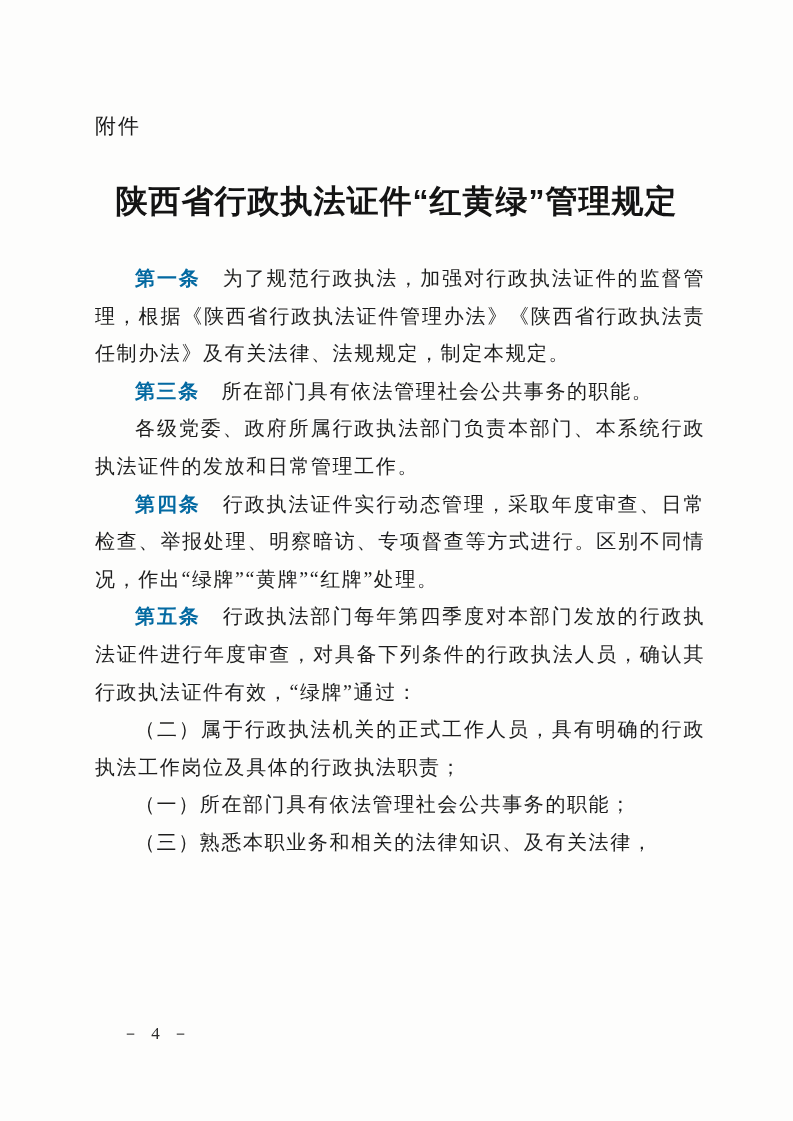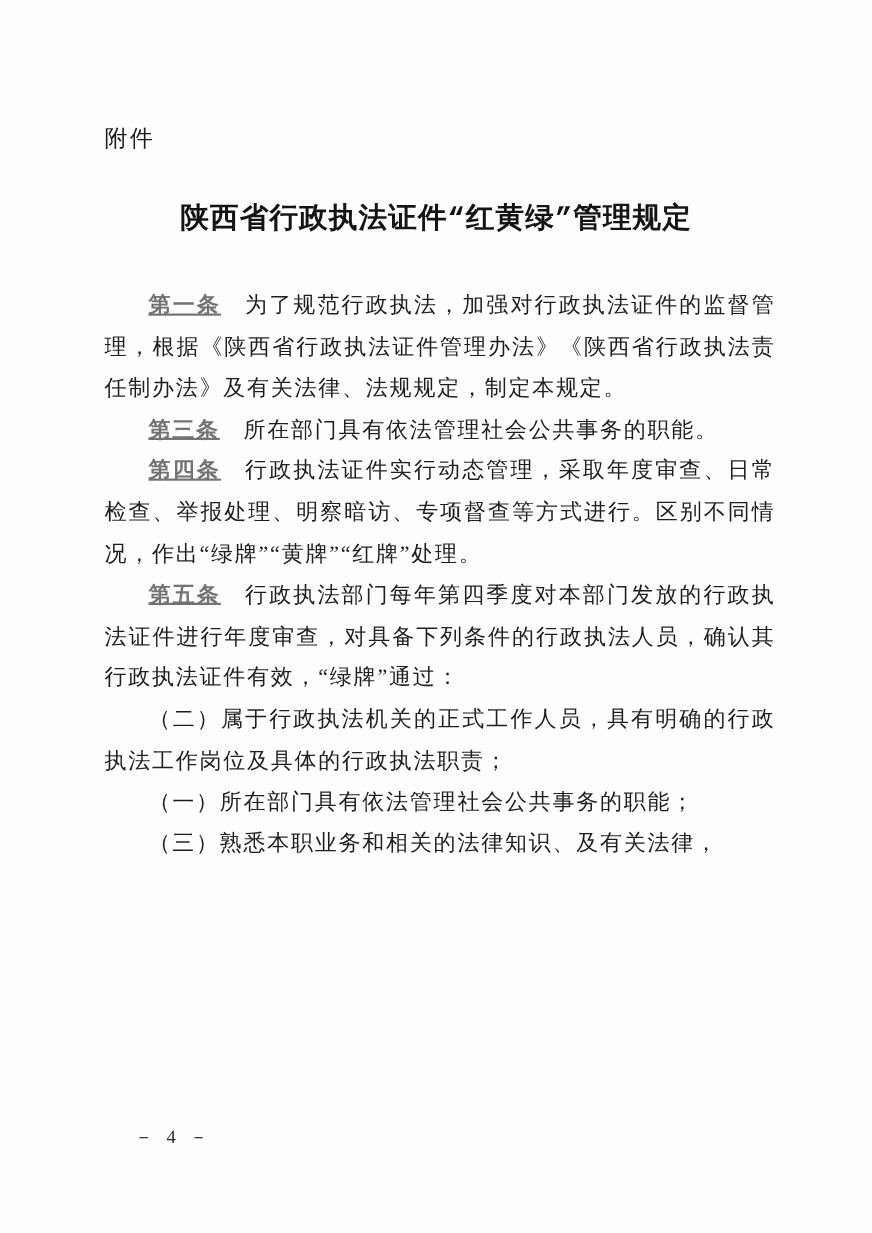--- a/index.html
+++ b/index.html
@@ -29,25 +29,25 @@
     letter-spacing: 2px;
     color: #1a1a1a;
   }
   .title {
     position: absolute;
     left: 0;
     top: 180px;
     width: 100%;
     margin: 0;
     text-align: center;
-    font-size: 26px;
+    font-size: 32px;
     font-weight: bold;
     letter-spacing: 1px;
     color: #141414;
-    font-family: Liberation Mono, monospace;
+    font-family: Liberation Sans, sans-serif;
   }
   .content {
     position: absolute;
     left: 95px;
     top: 260px;
     width: 610px;
     font-size: 20px;
     line-height: 37.6px;
     letter-spacing: 1.6px;
     text-align: justify;
@@ -55,22 +55,21 @@
     color: #1e1e1e;
   }
   .content p {
     margin: 0;
     padding: 0;
     text-indent: 2em;
   }
   .lead {
     font-weight: bold;
     font-family: "Liberation Sans", "DejaVu Sans", sans-serif;
-    color: #737373;
-    text-decoration: underline;
+    color: #0369a1;
   }
   .page-number {
     position: absolute;
     left: 122px;
     top: 1022px;
     font-size: 17px;
     letter-spacing: 4px;
     color: #2a2a2a;
   }
 </style>
@@ -79,20 +78,21 @@
 
 <div class="page">
 
   <div class="attachment">附件</div>
 
   <h1 class="title">陕西省行政执法证件“红黄绿”管理规定</h1>
 
   <div class="content">
     <p><span class="lead">第一条</span><span>　为了规范行政执法，加强对行政执法证件的监督管理，根据《陕西省行政执法证件管理办法》《陕西省行政执法责任制办法》及有关法律、法规规定，制定本规定。</span></p>
     <p><span class="lead">第三条</span><span>　所在部门具有依法管理社会公共事务的职能。</span></p>
+    <p><span class="lead"></span><span>各级党委、政府所属行政执法部门负责本部门、本系统行政执法证件的发放和日常管理工作。</span></p>
     <p><span class="lead">第四条</span><span>　行政执法证件实行动态管理，采取年度审查、日常检查、举报处理、明察暗访、专项督查等方式进行。区别不同情况，作出“绿牌”“黄牌”“红牌”处理。</span></p>
     <p><span class="lead">第五条</span><span>　行政执法部门每年第四季度对本部门发放的行政执法证件进行年度审查，对具备下列条件的行政执法人员，确认其行政执法证件有效，“绿牌”通过：</span></p>
     <p><span class="lead"></span><span>（二）属于行政执法机关的正式工作人员，具有明确的行政执法工作岗位及具体的行政执法职责；</span></p>
     <p><span class="lead"></span><span>（一）所在部门具有依法管理社会公共事务的职能；</span></p>
     <p><span class="lead"></span><span>（三）熟悉本职业务和相关的法律知识、及有关法律，</span></p>
   </div>
 
   <div class="page-number">－ 4 －</div>
 
 </div>

